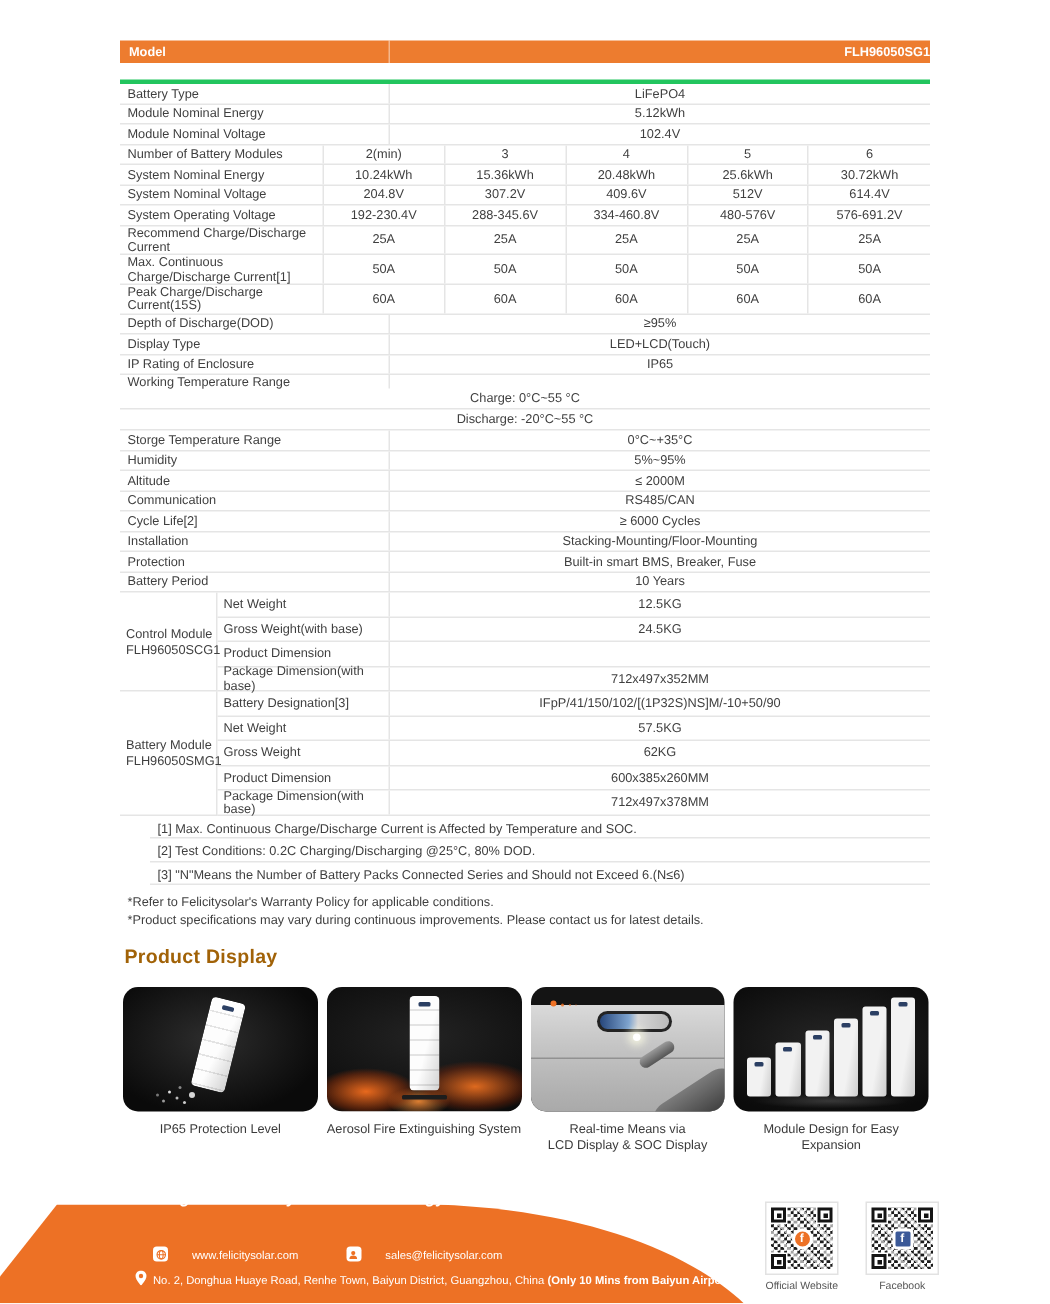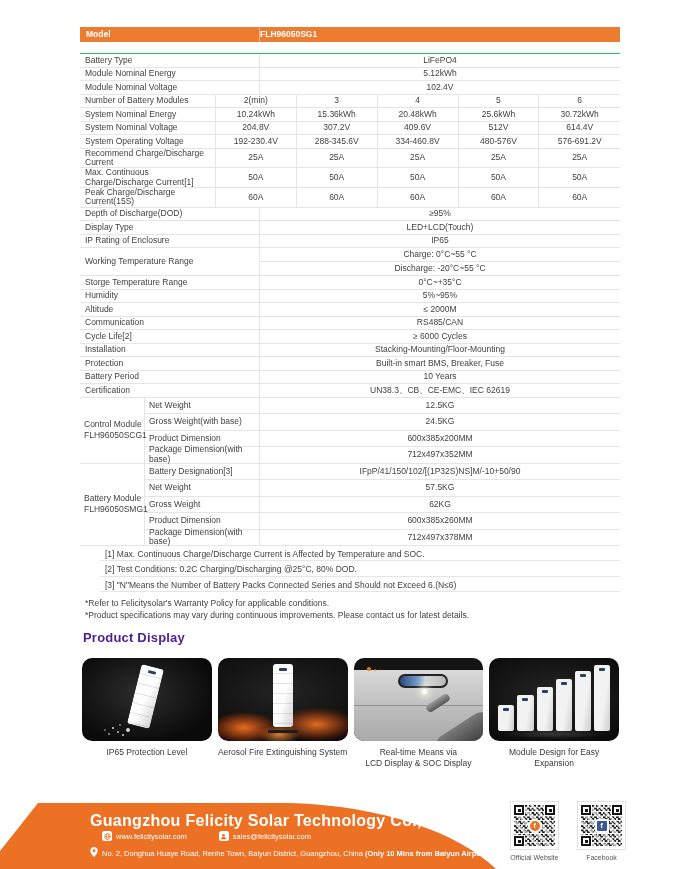--- a/index.html
+++ b/index.html
@@ -9,43 +9,43 @@
     width: 700px; height: 869px;
     background: #fff;
     font-family: "Liberation Sans", sans-serif;
     color: #3f3f3f;
     overflow: hidden;
   }
   
   .spec { position:absolute; left:80px; top:27px; width:540px; font-size:8.5px; line-height:1.1; }
   .spec-header { height:15px; background:#ED7C2F; color:#fff; font-weight:bold; display:flex; align-items:center; }
   .spec-header .h-label { width:180px; padding-left:6px; border-right:1px solid rgba(255,255,255,.45); height:100%; display:flex; align-items:center; }
-  .spec-header .h-value { flex:1; text-align:left; }
-  .tbl { margin-top:11px; border-top:1px solid #22c55e; }
+  .spec-header .h-value { flex:1; text-align:right; }
+  .tbl { margin-top:11px; border-top:3px solid #22c55e; }
   .row { display:flex; align-items:stretch; border-bottom:1px solid #e5e5e5; min-height:13.5px; }
   .lbl { width:180px; padding-left:5px; border-right:1px solid #e5e5e5; display:flex; align-items:center; }
   .val { flex:1; display:flex; align-items:center; justify-content:center; }
   .cell { width:20%; border-right:1px solid #e5e5e5; display:flex; align-items:center; justify-content:center; text-align:center; }
   .cell:last-child { border-right:none; }
-  .row-tall { min-height:27px; }
+  .row-tall { min-height:27px;flex-direction:column; }
   .val-stack { flex:1; display:flex; flex-direction:column; }
   .val-stack .sub { height:13.5px; display:flex; align-items:center; justify-content:center; }
   .val-stack .sub:first-child { border-bottom:1px solid #e5e5e5; }
   
   .group { display:flex; border-bottom:0; }
   .glabel { width:65px; border-right:1px solid #e5e5e5; border-bottom:1px solid #e5e5e5; padding-left:4px; display:flex; flex-direction:column; justify-content:center; gap:2px; }
   .gbody { flex:1; }
   .grow { display:flex; height:16.5px; border-bottom:1px solid #e5e5e5; }
   .gsub { width:115px; border-right:1px solid #e5e5e5; padding-left:4px; display:flex; align-items:center; }
   .gval { flex:1; display:flex; align-items:center; justify-content:center; text-align:center; }
   .fnote { border-bottom:1px solid #e5e5e5; padding:4px 0 1px 5px;margin-left:20px; }
   .notes { padding:4px 0 0 5px; }
   .notes div { padding-top:3px; }
   
-  .pd-title { position:absolute; left:83px; top:630px; font-size:13px; font-weight:bold; color:#4c1d95; letter-spacing:.2px; }
+  .pd-title { position:absolute; left:83px; top:630px; font-size:13px; font-weight:bold; color:#a16207; letter-spacing:.2px; }
   .pd-images { position:absolute; left:82px; top:658px; width:537px; display:flex; gap:6px; }
   .pd-img { flex:1; height:83px; border-radius:10px; position:relative; overflow:hidden; background:#111; }
   .img-dark { background: radial-gradient(90px 60px at 45% 42%, #2d2d2d, #0a0a0a 85%); }
   .tower { position:absolute; border-radius:3px;
     background: linear-gradient(105deg, #fdfdfd 55%, #d2d2d2);
   }
   .tower .badge { position:absolute; left:50%; top:4px; transform:translateX(-50%); width:8px; height:3px; background:#2b3f63; border-radius:1px; }
   .seg { background-image: linear-gradient(105deg,#fdfdfd 55%,#d2d2d2), repeating-linear-gradient(180deg, transparent 0 9px, rgba(0,0,0,.10) 9px 10px); background-blend-mode:multiply; }
   .t1 { left:52px; top:8px; width:23px; height:61px; transform:rotate(14deg); }
   .splash { position:absolute; left:30px; bottom:12px; width:2px; height:2px; border-radius:50%; background:#ddd;
@@ -77,23 +77,23 @@
   .exp-row { position:absolute; left:9px; right:9px; bottom:10px; display:flex; align-items:flex-end; gap:3px; }
   .exp-row .tw { flex:1; border-radius:2px; position:relative;
     background: linear-gradient(100deg, #f2f2f2 60%, #cdcdcd); }
   .exp-row .tw i { position:absolute; left:50%; top:3px; transform:translateX(-50%); width:6px; height:2.5px; background:#2b3f63; border-radius:1px; }
   .exp-glow { position:absolute; left:10%; right:10%; bottom:2px; height:10px;
     background: radial-gradient(closest-side, rgba(255,255,255,.16), transparent); }
   .pd-captions { position:absolute; left:82px; top:747px; width:537px; display:flex; gap:6px; font-size:8.5px; color:#3a3a3a; }
   .pd-captions .cap { flex:1; text-align:center; line-height:1.25; }
   
   .footer-shape { position:absolute; left:0; top:803px; width:496px; height:66px; }
-  .f-company { position:absolute; left:90px; top:812px; color:#fff; font-size:16px; font-weight:bold; letter-spacing:.3px; }
+  .f-company { position:absolute; left:90px; top:793px; color:#fff; font-size:11px; font-weight:bold; letter-spacing:.3px; }
   .f-contact { position:absolute; left:90px; top:831px; display:flex; align-items:center; gap:20px; color:#fff; font-size:7.5px; }
-  .f-contact .item { display:flex; align-items:center; gap:4px;padding-left:12px; }
+  .f-contact .item { display:flex; align-items:center; gap:16px;padding-left:12px; }
   .f-addr { position:absolute; left:90px; top:847px; display:flex; align-items:center; gap:4px; color:#fff; font-size:7.5px; }
   .f-addr b { font-weight:bold; }
   .ficon { width:10px; height:10px; background:#fff; border-radius:2.5px; display:flex; align-items:center; justify-content:center; }
   
   .qr { position:absolute; top:801px; width:49px; text-align:center; }
   .qr1 { left:510px; } .qr2 { left:577px; }
   .qr-box { position:relative; width:49px; height:49px; border:1px solid #e2e2e2; background:#fff; padding:3px; }
   .qr-pat { position:absolute; left:3px; top:3px; right:3px; bottom:3px;
     background: repeating-conic-gradient(#1c1c1c 0% 25%, #ffffff 0% 50%);
     background-size: 4.4px 4.4px; }
@@ -237,42 +237,37 @@
           <div class="val">Stacking-Mounting/Floor-Mounting</div>
         </div>
       <div class="row">
           <div class="lbl">Protection</div>
           <div class="val">Built-in smart BMS, Breaker, Fuse</div>
         </div>
       <div class="row">
           <div class="lbl">Battery Period</div>
           <div class="val">10 Years</div>
         </div>
-      <div class="row">
-          <div class="lbl">Certification</div>
-          <div class="val">UN38.3、CB、CE-EMC、IEC 62619</div>
-        </div>
 
       <div class="group">
         <div class="glabel">
           <div>Control Module</div>
           <div>FLH96050SCG1</div>
         </div>
         <div class="gbody">
           <div class="grow">
               <div class="gsub">Net Weight</div>
               <div class="gval">12.5KG</div>
             </div>
           <div class="grow">
               <div class="gsub">Gross Weight(with base)</div>
               <div class="gval">24.5KG</div>
             </div>
           <div class="grow">
               <div class="gsub">Product Dimension</div>
-              <div class="gval">600x385x200MM</div>
             </div>
           <div class="grow">
               <div class="gsub">Package Dimension(with base)</div>
               <div class="gval">712x497x352MM</div>
             </div>
         </div>
       </div>
 
       <div class="group">
         <div class="glabel">

